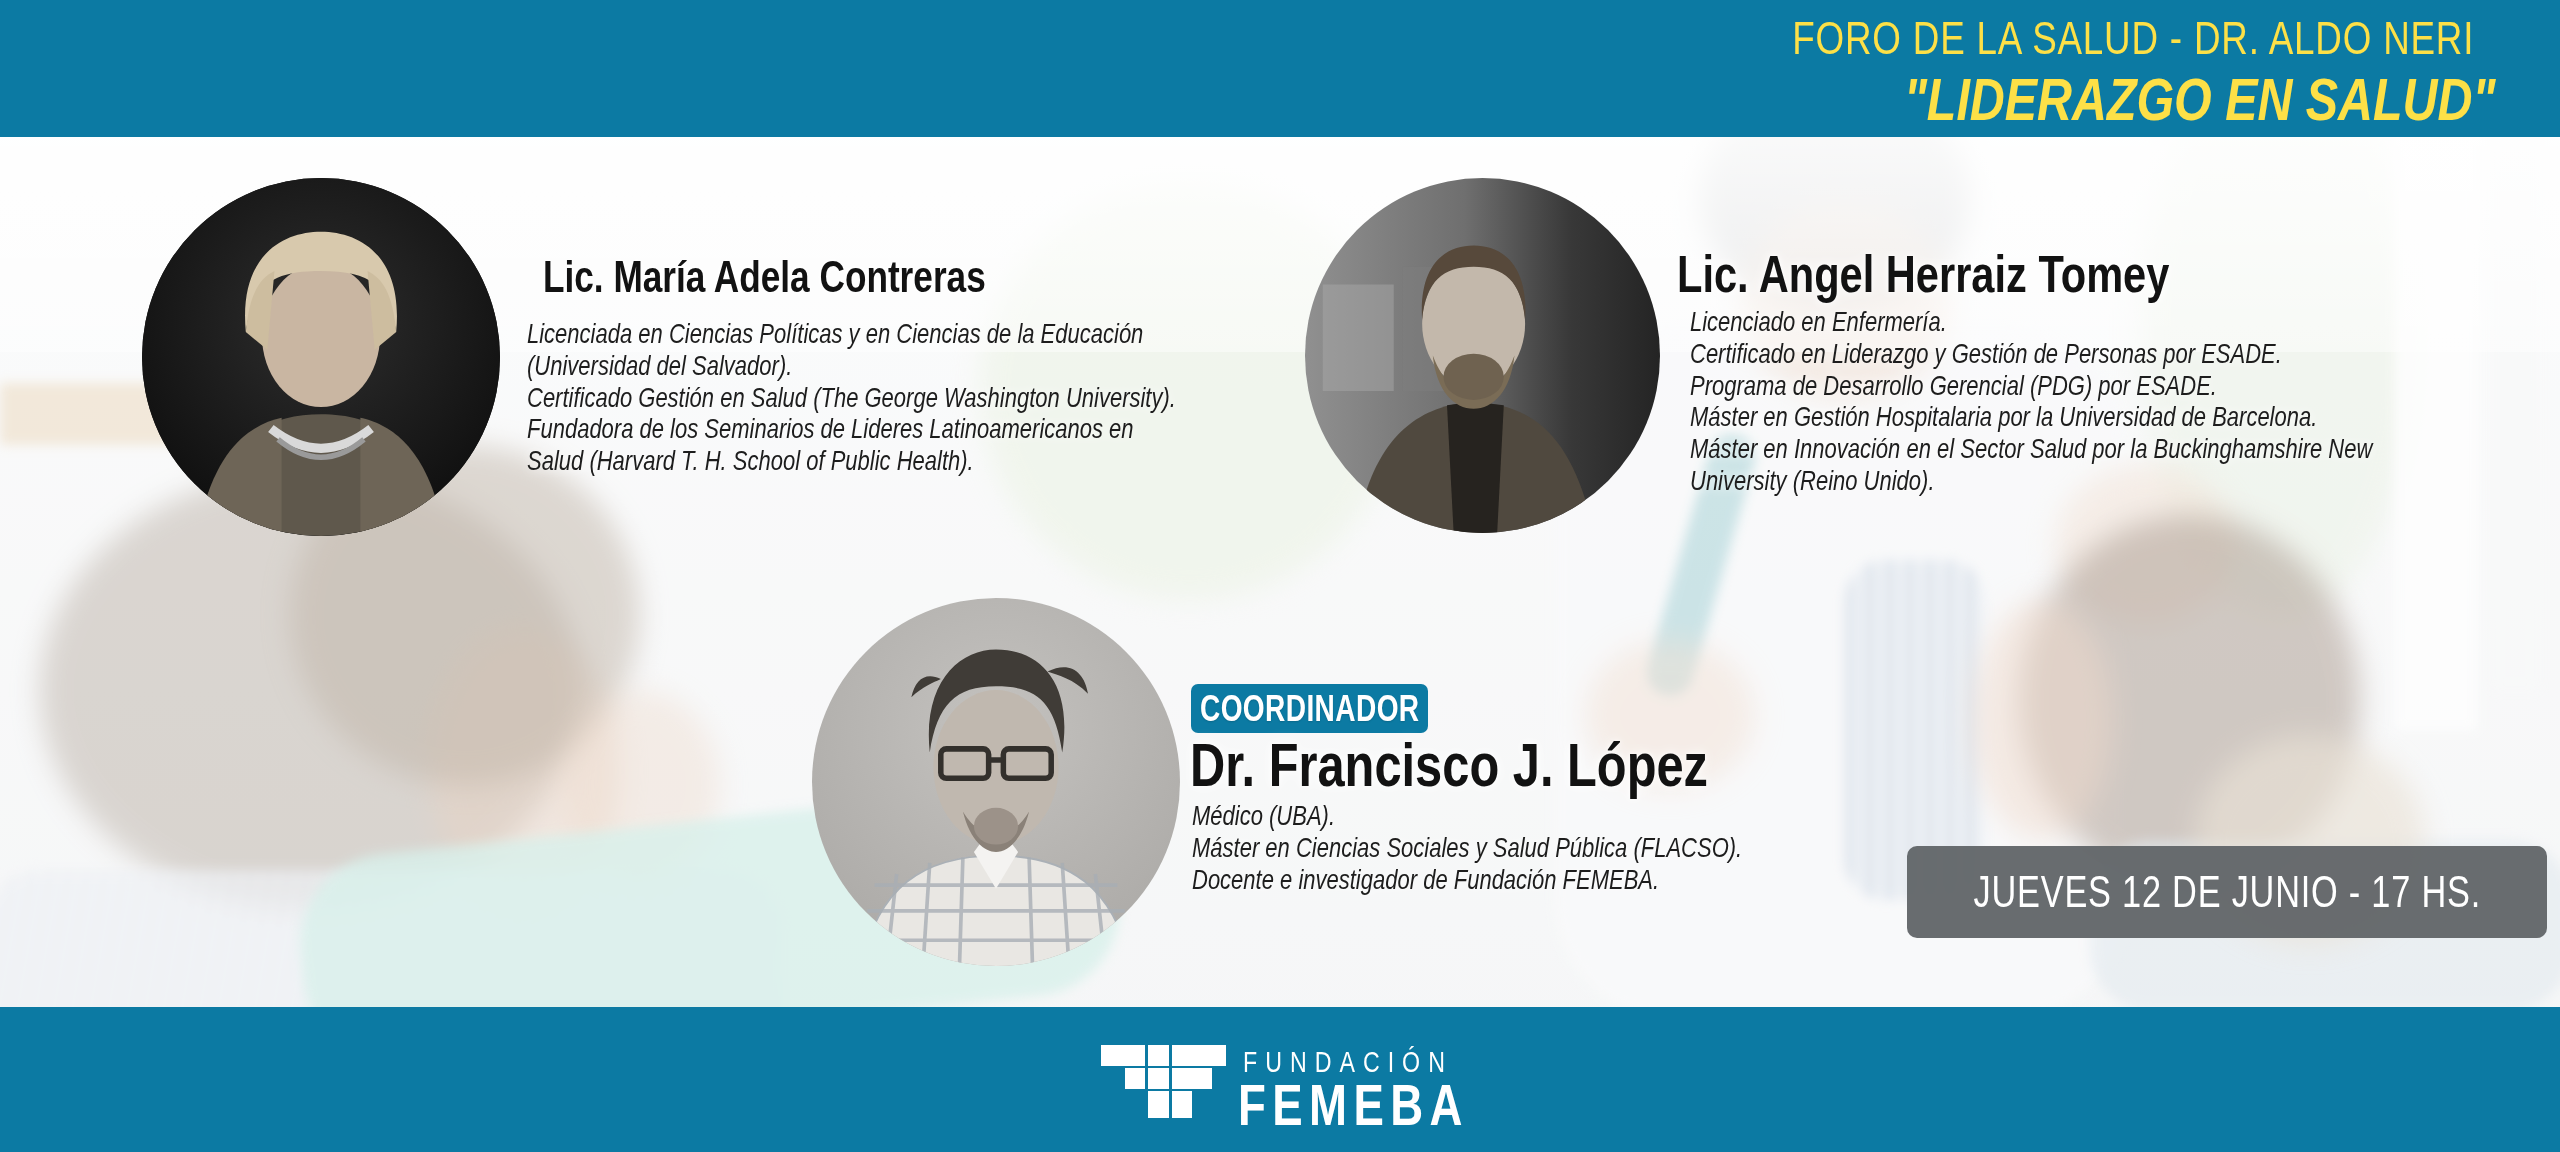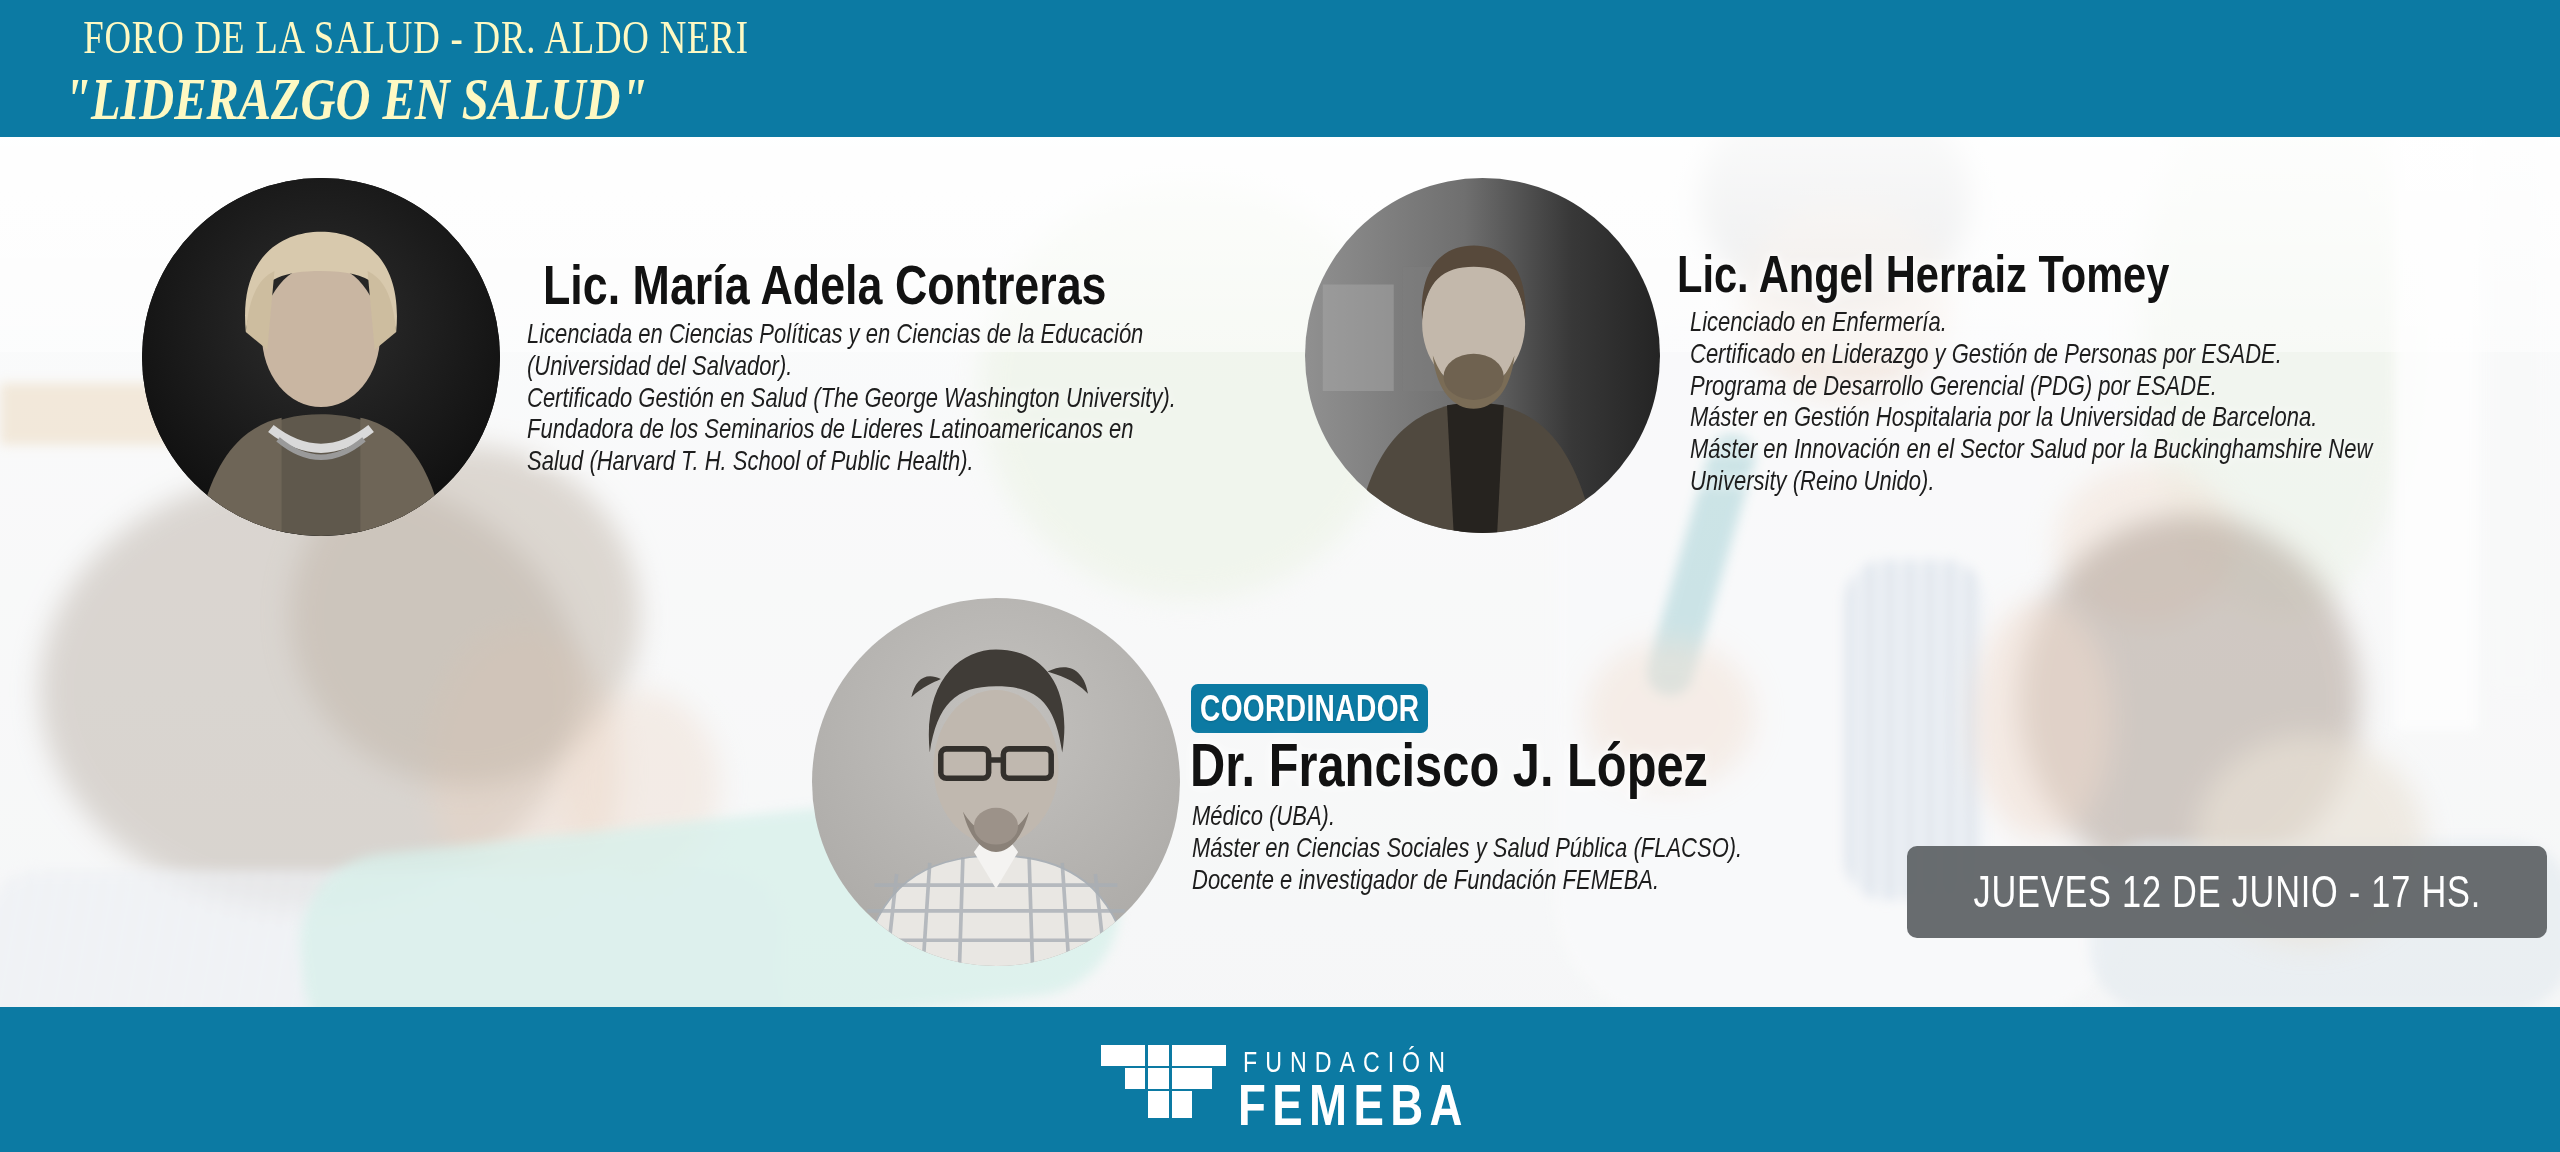--- a/index.html
+++ b/index.html
@@ -10,21 +10,21 @@
   }
   
   .bg{position:absolute;inset:0;z-index:1;}
   .blob{position:absolute;border-radius:50%;filter:blur(14px);}
   .band{position:absolute;filter:blur(6px);}
   .veil{position:absolute;inset:0;z-index:2;background:rgba(255,255,255,0.40);}
   .topband{position:absolute;left:0;top:137px;width:2560px;height:215px;z-index:2;
     background:linear-gradient(180deg,rgba(255,255,255,0.85),rgba(255,255,255,0.45));}
   
   .header{position:absolute;left:0;top:0;width:2560px;height:137px;background:#0c7aa3;z-index:20;
-    text-align:left;color:#fef9c3;font-family:Liberation Serif, serif;}
+    text-align:right;color:#fde047;}
   .header .t1{display:inline-block;margin-top:11px;font-size:46px;font-weight:500;letter-spacing:1px;
     transform:scaleX(0.80);transform-origin:center top;white-space:nowrap;}
   .header .t2{display:block;margin-top:1px;}
   .header .t2 span{display:inline-block;font-size:59px;font-weight:700;font-style:italic;
     transform:scaleX(0.82);transform-origin:center top;white-space:nowrap;}
   .footer{position:absolute;left:0;top:1007px;width:2560px;height:145px;background:#0c7aa3;z-index:20;}
   
   .portrait{position:absolute;border-radius:50%;overflow:hidden;z-index:10;}
   .portrait svg{display:block;width:100%;height:100%;}
   
@@ -119,21 +119,21 @@
       <path d="M30,205 C38,152 60,138 78,134 L78,205 Z" fill="#6e6557"></path>
       <path d="M170,205 C162,152 140,138 122,134 L122,205 Z" fill="#6e6557"></path>
       <ellipse cx="100" cy="88" rx="33" ry="40" fill="#c9b6a2"></ellipse>
       <path d="M58,86 C54,44 78,30 100,30 C122,30 146,44 142,86 C138,60 128,52 100,52 C72,52 62,60 58,86 Z" fill="#d8c9ad"></path>
       <path d="M58,86 C60,64 66,56 74,52 L70,96 Z" fill="#cdbd9f"></path>
       <path d="M142,86 C140,64 134,56 126,52 L130,96 Z" fill="#cdbd9f"></path>
       <path d="M72,140 Q100,162 128,140" stroke="#d9d9d9" stroke-width="5" fill="none"></path>
       <path d="M76,146 Q100,166 124,146" stroke="#9a9a9a" stroke-width="3" fill="none"></path>
     </svg>
   </div>
-  <div class="name" style="left:543px;top:252px;font-size:56px;">
+  <div class="name" style="left:543px;top:252px;font-size:44px;">
     <span class="cond">Lic. María Adela Contreras</span>
   </div>
   <div class="bio" style="left:527px;top:318px;">Licenciada en Ciencias Políticas y en Ciencias de la Educación
 (Universidad del Salvador).
 Certificado Gestión en Salud (The George Washington University).
 Fundadora de los Seminarios de Lideres Latinoamericanos en
 Salud (Harvard T. H. School of Public Health).</div>
 
   <div class="portrait" style="left:1305px;top:178px;width:355px;height:355px;">
     <svg viewBox="0 0 200 200" preserveAspectRatio="none">

